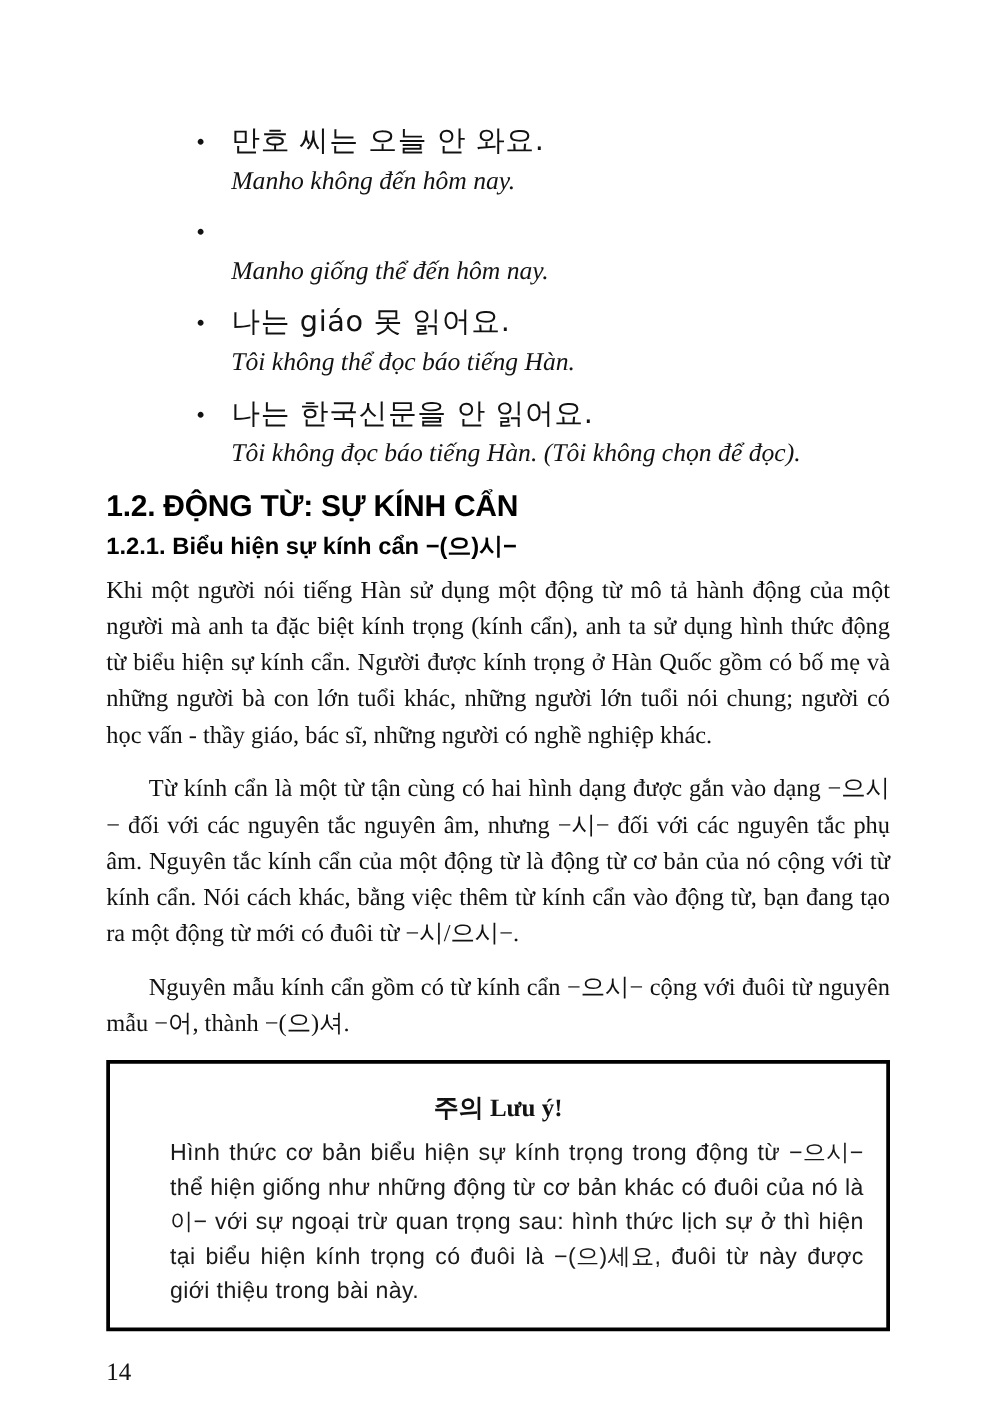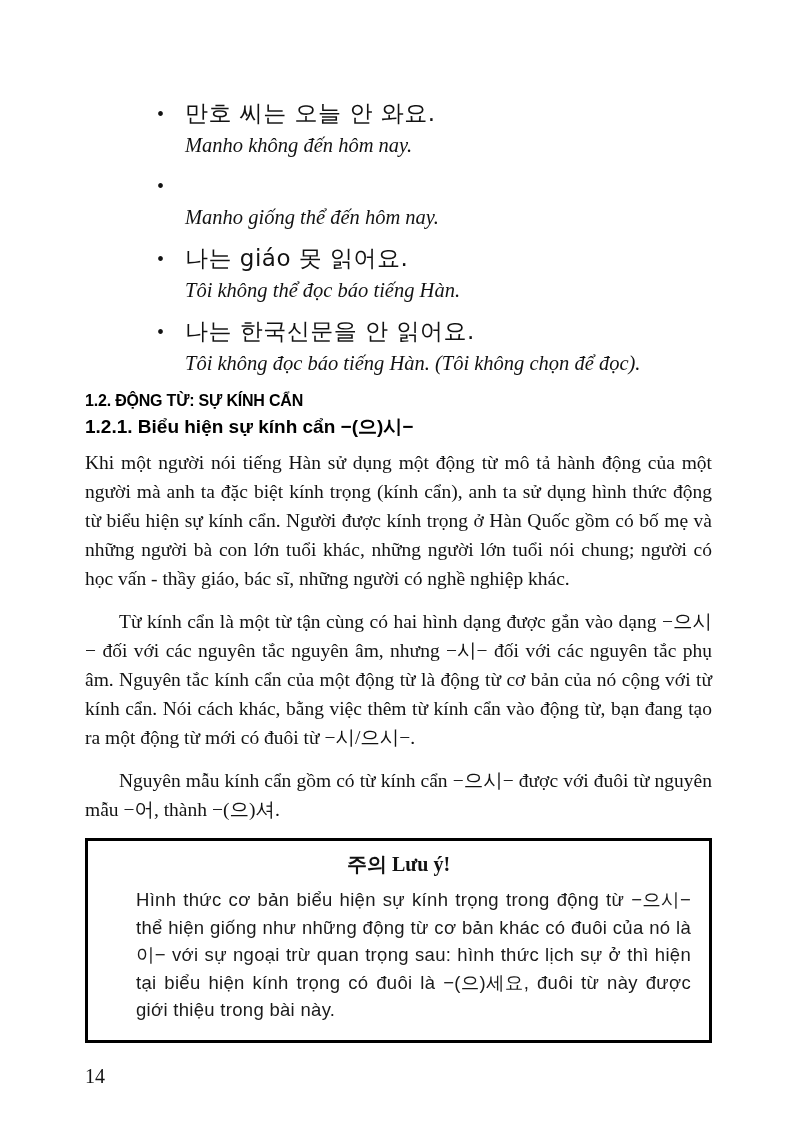--- a/index.html
+++ b/index.html
@@ -46,21 +46,21 @@
     font-style: italic;
     font-size: 20.5px;
     line-height: 29px;
   }
 
   
   .sec-heading {
     margin: 14px 0 2px 0;
     font-family: "Liberation Sans", sans-serif;
     font-weight: bold;
-    font-size: 16px;
+    font-size: 24px;
     letter-spacing: -0.2px;
     color: #000;
   }
   .sec-subheading {
     margin: 4px 0 8px 0;
     font-family: "Liberation Sans", sans-serif;
     font-weight: bold;
     font-size: 19px;
     color: #000;
   }
@@ -73,21 +73,21 @@
     text-align: justify;
   }
   .body.indent {
     text-indent: 34px;
   }
 
   
   .note {
     margin-top: 14px;
     border: 3px solid #000;
-    padding: 8px 18px 16px 18px;
+    padding: 20px 18px 16px 18px;
     box-sizing: border-box;
   }
   .note-title {
     text-align: center;
     font-weight: bold;
     font-size: 20px;
     margin: 2px 0 8px 0;
     font-family: "Liberation Serif", serif;
   }
   .note-body {
@@ -149,21 +149,21 @@
   </section>
 
   <h2 class="sec-heading">1.2. ĐỘNG TỪ: SỰ KÍNH CẨN</h2>
 
   <h3 class="sec-subheading">1.2.1. Biểu hiện sự kính cẩn −(으)시−</h3>
 
   <p class="body">Khi một người nói tiếng Hàn sử dụng một động từ mô tả hành động của một người mà anh ta đặc biệt kính trọng (kính cẩn), anh ta sử dụng hình thức động từ biểu hiện sự kính cẩn. Người được kính trọng ở Hàn Quốc gồm có bố mẹ và những người bà con lớn tuổi khác, những người lớn tuổi nói chung; người có học vấn - thầy giáo, bác sĩ, những người có nghề nghiệp khác.</p>
 
   <p class="body indent">Từ kính cẩn là một từ tận cùng có hai hình dạng được gắn vào dạng −으시− đối với các nguyên tắc nguyên âm, nhưng −시− đối với các nguyên tắc phụ âm. Nguyên tắc kính cẩn của một động từ là động từ cơ bản của nó cộng với từ kính cẩn. Nói cách khác, bằng việc thêm từ kính cẩn vào động từ, bạn đang tạo ra một động từ mới có đuôi từ −시/으시−.</p>
 
-  <p class="body indent">Nguyên mẫu kính cẩn gồm có từ kính cẩn −으시− được với đuôi từ nguyên mẫu −어, thành −(으)셔.</p>
+  <p class="body indent">Nguyên mẫu kính cẩn gồm có từ kính cẩn −으시− cộng với đuôi từ nguyên mẫu −어, thành −(으)셔.</p>
 
   <div class="note">
     <div class="note-title">주의 Lưu ý!</div>
     <div class="note-body">Hình thức cơ bản biểu hiện sự kính trọng trong động từ −으시− thể hiện giống như những động từ cơ bản khác có đuôi của nó là 이− với sự ngoại trừ quan trọng sau: hình thức lịch sự ở thì hiện tại biểu hiện kính trọng có đuôi là −(으)세요, đuôi từ này được giới thiệu trong bài này.</div>
   </div>
 
   <div class="pageno">14</div>
 
 </div>
 

